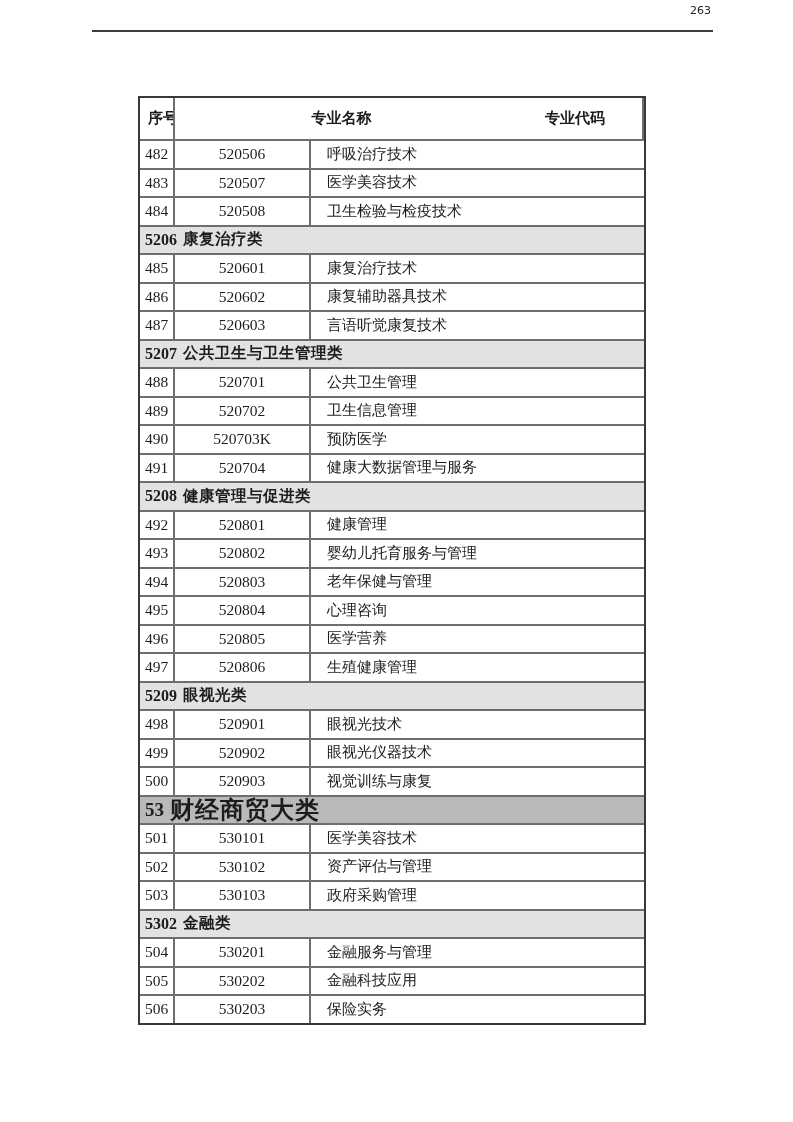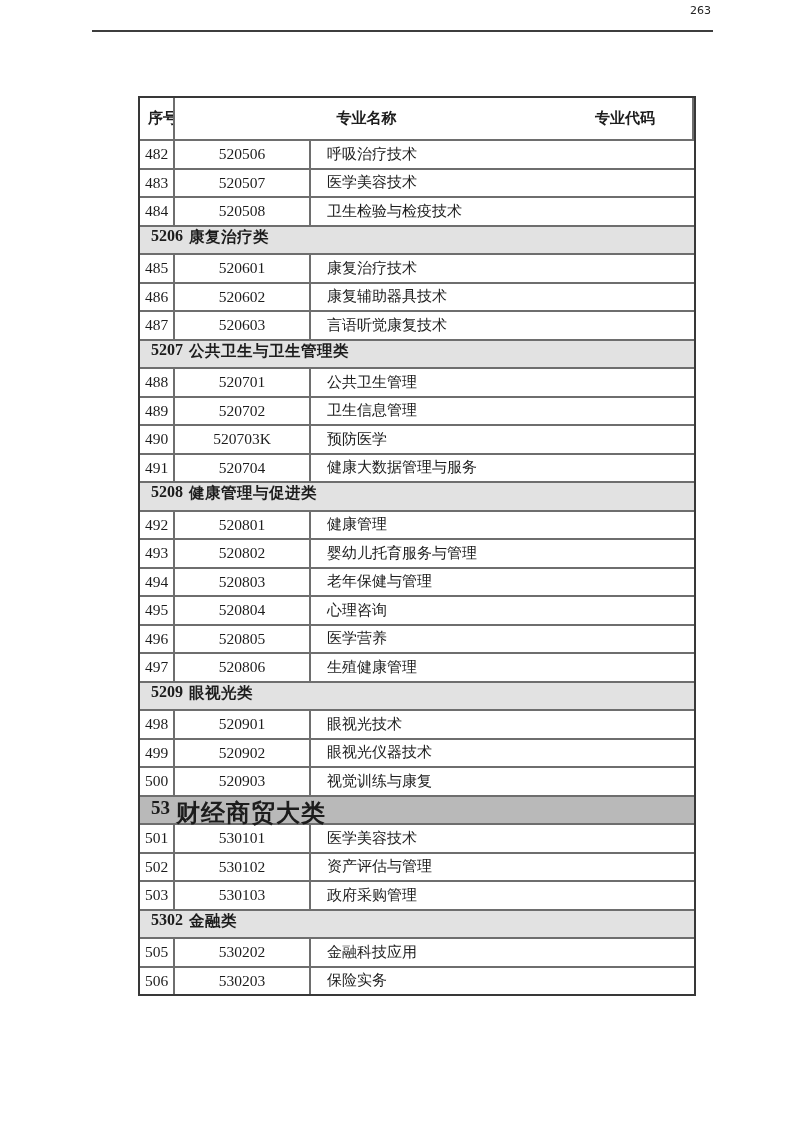--- a/index.html
+++ b/index.html
@@ -28,21 +28,21 @@
     left: 92px;
     top: 30px;
     width: 621px;
     height: 2px;
     background: var(--rule-color, #3d3d3d);
   }
   .tbl {
     position: absolute;
     left: 138px;
     top: 96px;
-    width: 558px;
+    width: 508px;
     box-sizing: border-box;
     border: 2px solid var(--outer-border, #383838);
     background: #ffffff;
   }
   .trow {
     display: flex;
     box-sizing: border-box;
     height: 28.5px;
     border-top: 2px solid var(--grid-line, #6e6e6e);
     align-items: stretch;
@@ -88,22 +88,22 @@
   .hdr-index-inner {
     display: inline-block;
     width: 17px;
     word-break: break-all;
     line-height: 1.25;
     text-align: center;
   }
   .section-row {
     background: var(--section-bg, #e2e2e2);
     font-weight: bold;
-    padding-left: 11px;
-    align-items: flex-start;
+    padding-left: 5px;
+    align-items: center;
   }
   .section-row .section-code {
     font-family: "Liberation Serif", serif;
     font-size: 16px;
     margin-right: 6px;
   }
   .section-row .section-label {
     font-size: 15.5px;
     letter-spacing: 0.5px;
   }
@@ -262,20 +262,25 @@
       <div class="trow item">
         <div class="cell c-index num">503</div>
         <div class="cell c-code num">530103</div>
         <div class="cell c-name cn">政府采购管理</div>
       </div>
       <div class="trow section-row">
         <span class="section-code">5302</span>
         <span class="section-label">金融类</span>
       </div>
       <div class="trow item">
+        <div class="cell c-index num">504</div>
+        <div class="cell c-code num">530201</div>
+        <div class="cell c-name cn">金融服务与管理</div>
+      </div>
+      <div class="trow item">
         <div class="cell c-index num">505</div>
         <div class="cell c-code num">530202</div>
         <div class="cell c-name cn">金融科技应用</div>
       </div>
       <div class="trow item">
         <div class="cell c-index num">506</div>
         <div class="cell c-code num">530203</div>
         <div class="cell c-name cn">保险实务</div>
       </div>
     </div>

